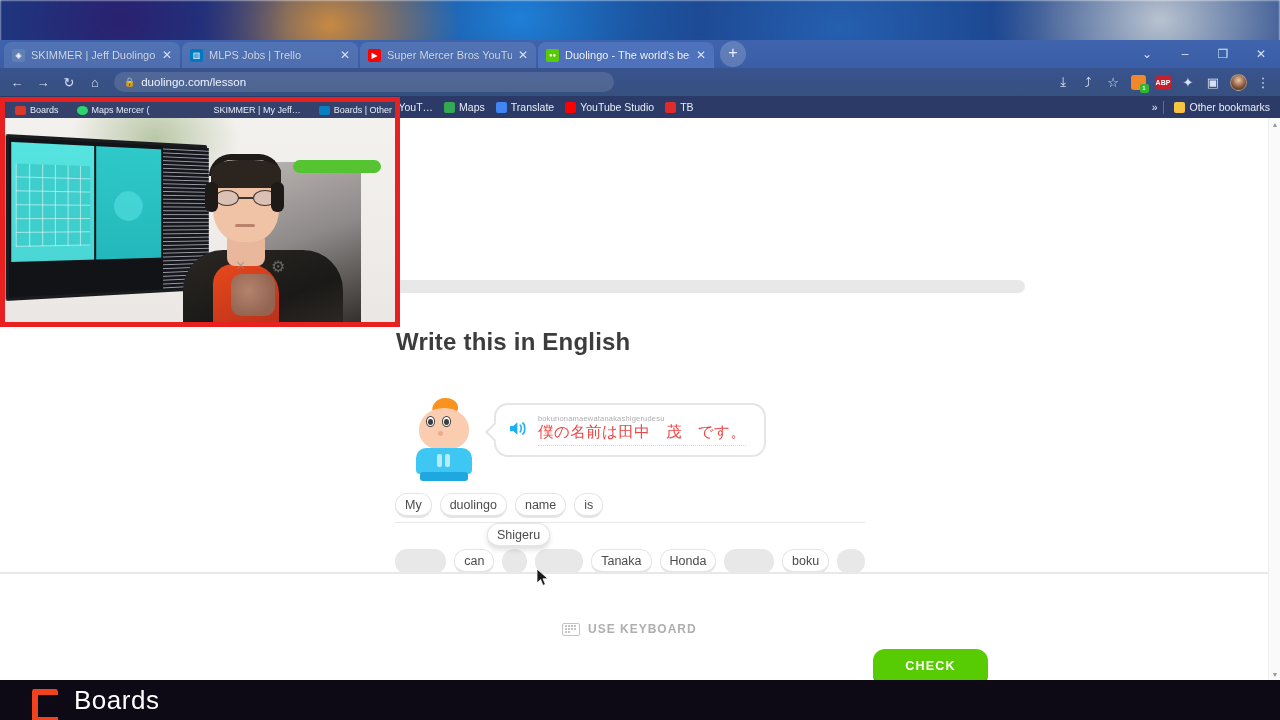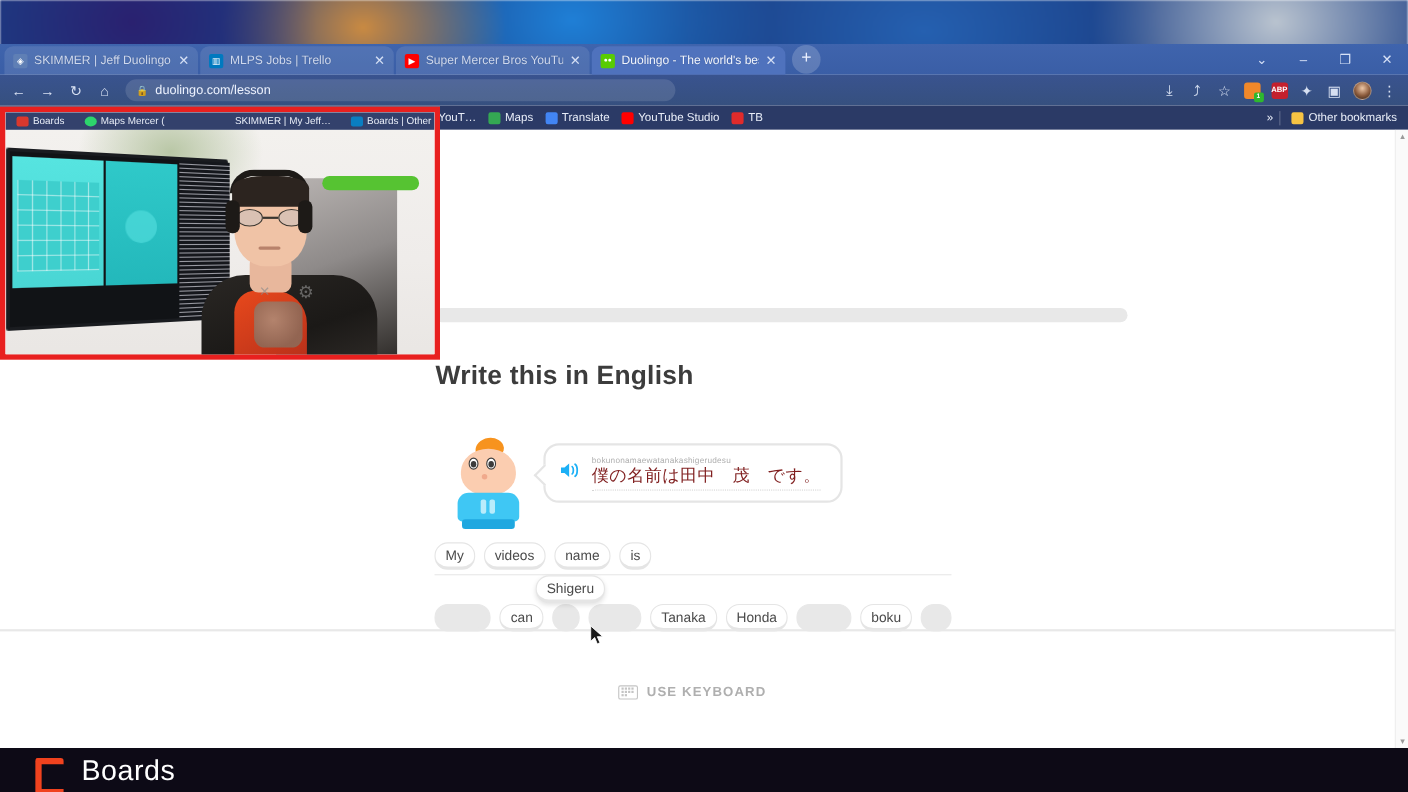--- a/index.html
+++ b/index.html
@@ -210,21 +210,21 @@
   }
   .speaker { flex: 0 0 20px; color: #1cb0f6; }
   .sentence { position: relative; flex: 1 1 auto; }
   .ruby-line {
     display: flex; align-items: center; gap: 0px;
     font-size: 7.5px; color: #afafaf; letter-spacing: .2px;
     margin-bottom: -1px; white-space: nowrap;
   }
   .ruby-line span { display: inline-block; }
   .jp-line {
-    font-size: 15.5px; color: #7f1d1d; letter-spacing: .4px; white-space: nowrap;
+    font-size: 15.5px; color: #ef4444; letter-spacing: .4px; white-space: nowrap;
     border-bottom: 1px dotted #d4d4d4; padding-bottom: 2px; display: inline-block;
   }
 
   
   .answer-area { position: absolute; left: 395px; top: 375px; width: 470px; }
   .answer-row {
     display: flex; align-items: center; gap: 8px;
     height: 30px; border-bottom: 1px solid #e8e8e8; padding-bottom: 4px; text-align: right;
   }
   .tile {
@@ -596,21 +596,21 @@
               <span>de</span>
               <span>su</span>
             </span>
             <span class="jp-line">僕の名前は田中　茂　です。</span>
           </span>
         </div>
 
         <div class="answer-area">
           <div class="answer-row">
             <span class="tile">My</span>
-            <span class="tile">videos</span>
+            <span class="tile">duolingo</span>
             <span class="tile">name</span>
             <span class="tile">is</span>
           </div>
 
           <div class="bank">
             <span class="tile dragging">Shigeru</span>
 
             <span class="cursor">
               <svg width="12" height="18" viewBox="0 0 12 18">
                 <path d="M0 0 L0 14 L3.6 10.6 L6 16.4 L8.4 15.3 L6 9.8 L11 9.8 Z" fill="#1a1a1a" stroke="#fff" stroke-width="0.8"></path>
@@ -646,20 +646,21 @@
               <i></i>
               <i></i>
               <i></i>
           </span>
           <span>USE KEYBOARD</span>
         </div>
       </div>
     </div>
   </div>
 
+  <div class="btn-check">CHECK</div>
 </div>
 
 <div id="webcam">
   <div class="cam-inner">
     <div class="cam-wall"></div>
 
     <div class="cam-monitor">
       <span class="cam-screen-a">
         <span class="cam-grid"></span>
       </span>

